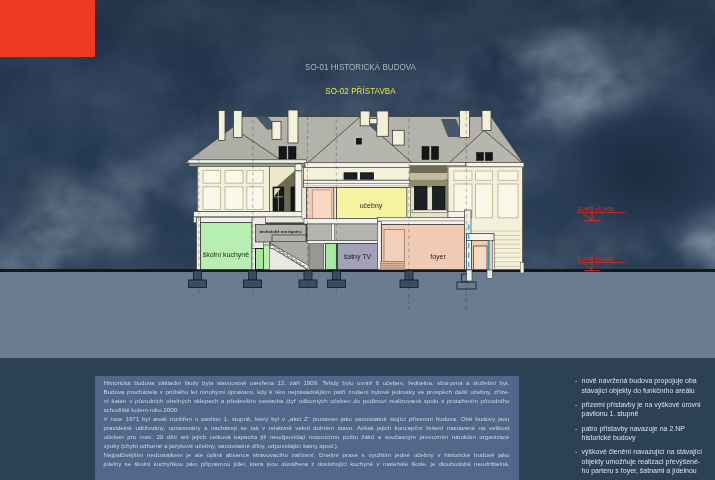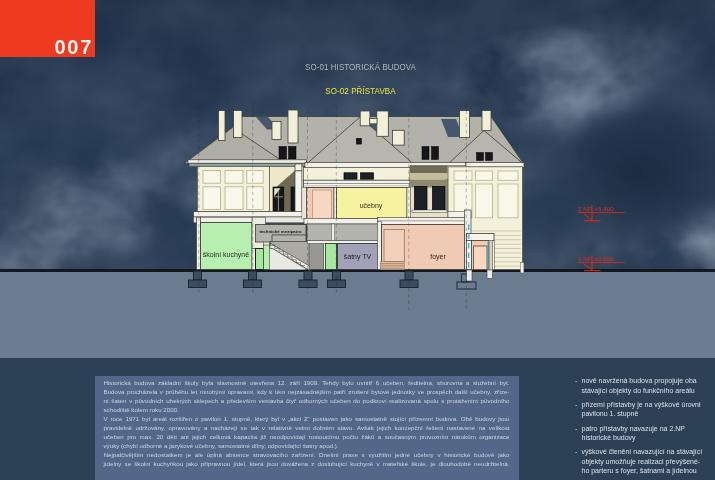--- a/index.html
+++ b/index.html
@@ -59,21 +59,20 @@
         <ellipse cx="200" cy="175" rx="80" ry="55" fill="url(#rg)" opacity="0.5"></ellipse>
         <ellipse cx="360" cy="140" rx="240" ry="110" fill="url(#rg)" opacity="0.25"></ellipse>
         <ellipse cx="655" cy="170" rx="105" ry="80" fill="url(#rgd)"></ellipse>
       </mask>
     </defs>
     <rect x="0" y="0" width="715" height="271" filter="url(#cloud)" mask="url(#cm)"></rect>
   </svg>
   <div id="band"></div>
   <div id="gline"></div>
   <div id="redbox"></div>
-  <div id="num">007</div>
   <div class="ttl" style="top:62px;left:3px;color:#aeb8c2;font-size:9.1px;letter-spacing:0.1px;transform:scaleX(0.875);">SO-01 HISTORICKÁ BUDOVA</div>
   <div class="ttl" style="top:85.8px;left:3px;color:#e9e83a;font-size:8.9px;letter-spacing:0.1px;transform:scaleX(0.9);">SO-02 PŘÍSTAVBA</div>
   <svg id="bldg" width="715" height="480" viewBox="0 0 715 480" style="position:absolute;left:0;top:0;">
 
     <g stroke="#18202c" stroke-width="0.9" fill="#3c4d63">
       <rect x="193.5" y="271" width="8" height="9"></rect>
         <rect x="188.5" y="280" width="18" height="7.5"></rect>
       <rect x="248.5" y="271" width="8" height="9"></rect>
         <rect x="243.5" y="280" width="18" height="7.5"></rect>
       <rect x="304" y="271" width="8" height="9"></rect>

